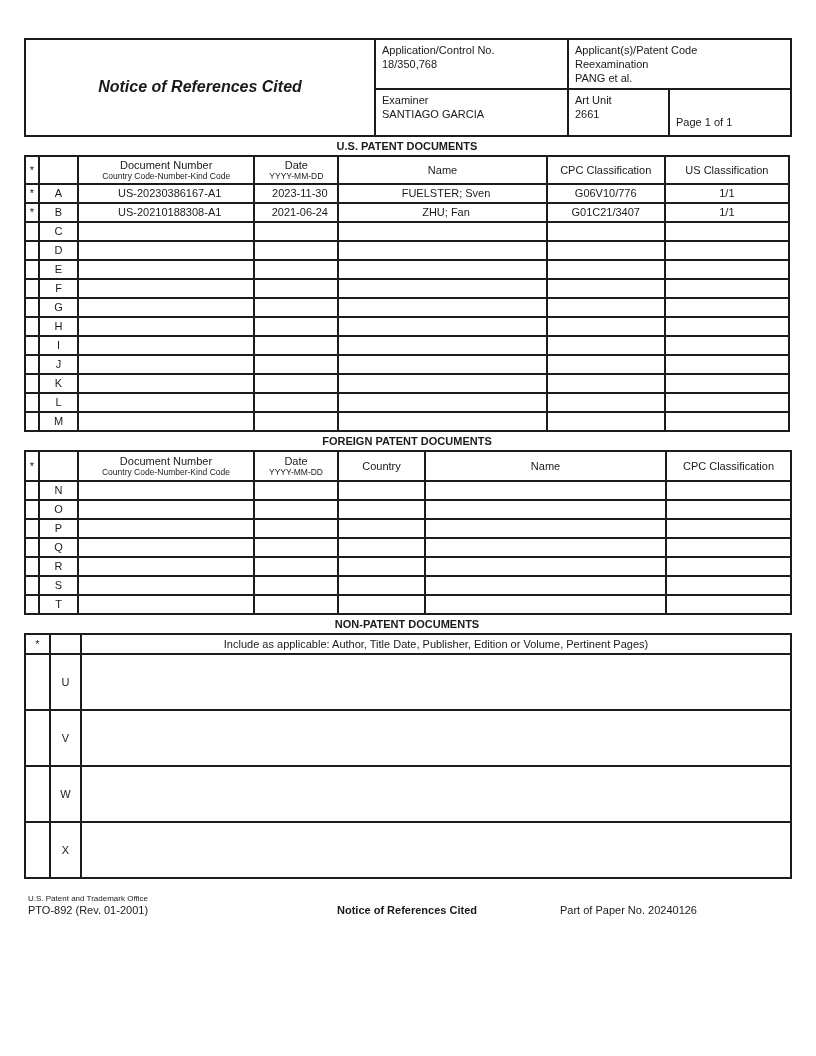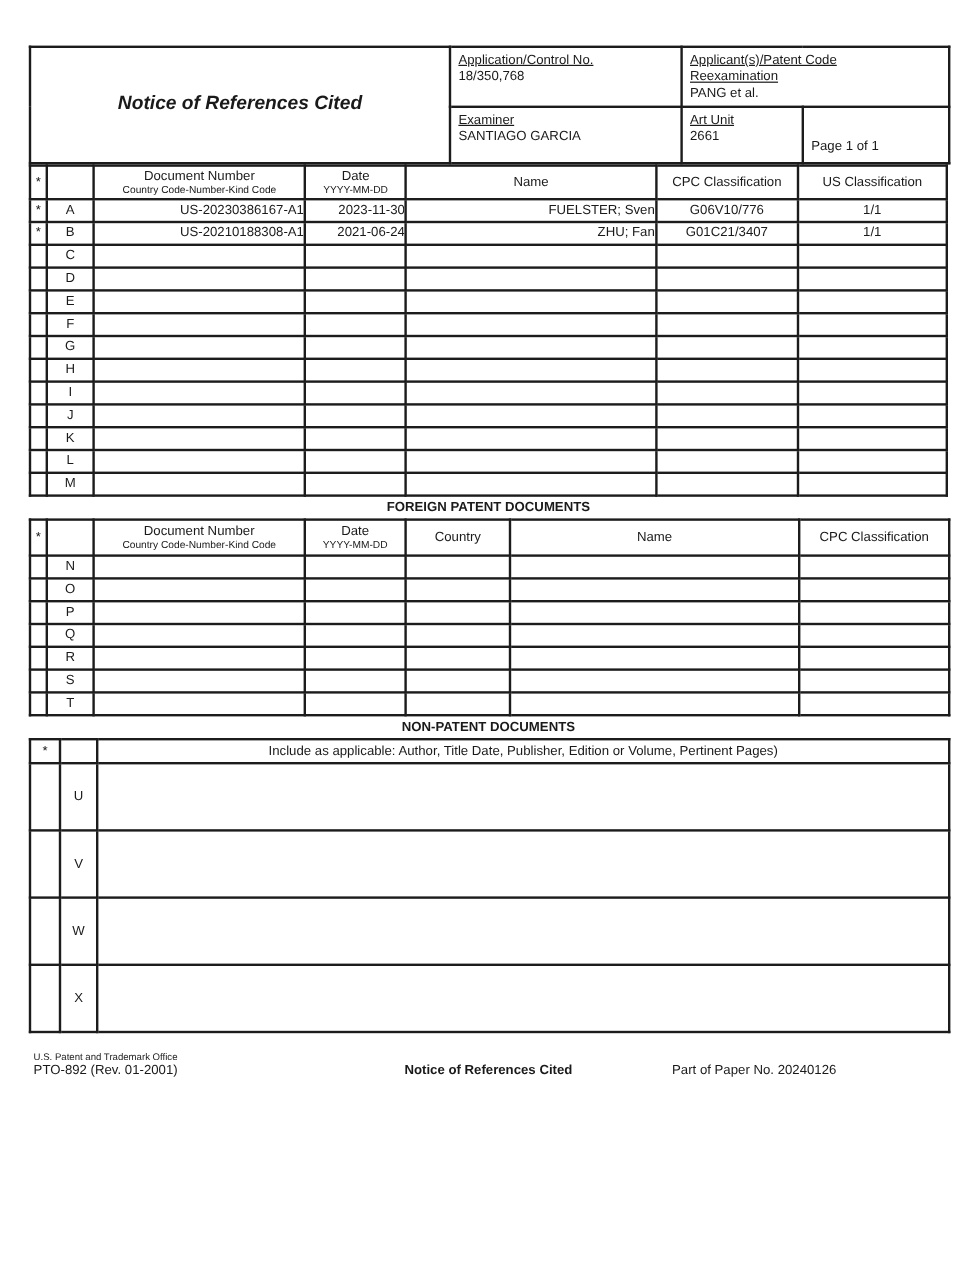--- a/index.html
+++ b/index.html
@@ -11,40 +11,40 @@
   }
   .form { position: absolute; left: 24px; top: 38px; width: 766px; }
 
   table { border-collapse: collapse; table-layout: fixed; width: 766px; }
   td, th { border: 2px solid #1c1c1c; font-weight: normal; overflow: hidden; vertical-align: middle; }
 
   
   .hdr td { vertical-align: top; padding: 3px 6px; font-size: 11px; line-height: 14px; }
   .hdr .title-cell { vertical-align: middle; text-align: center; }
   .hdr .title-cell .big { font-size: 16px; font-weight: bold; font-style: italic; }
-  .hdr .lbl { display: block; text-decoration: underline; }
+  .hdr .lbl { display: block; }
   .hdr .val { display: block; }
   .hdr .wrap-lbl { max-width: 170px; }
   .hdr .page-cell { vertical-align: bottom; padding-bottom: 6px; }
   .row-top td { height: 44px; }
   .row-bot td { height: 47px; }
 
   
   .section-title {
     text-align: center; font-size: 11px; font-weight: bold;
     padding: 3px 0 2px 0; line-height: 13px;
   }
 
   
   .ref th { font-size: 11px; line-height: 12px; text-align: center; padding: 2px 2px; }
   .ref th .h-sub { font-size: 8.5px; font-weight: normal; line-height: 10px; }
   .ref td { font-size: 11px; height: 19px; line-height: 13px; }
   .ref .c-star   { text-align: center; }
   .ref .c-letter { text-align: center; }
-  .ref .c-left   { text-align: right; padding-left: 7px; }
+  .ref .c-left   { text-align: center; padding-left: 7px; }
   .ref .c-center { text-align: center; }
   .us-hdr th { height: 26px; }
   .fr-hdr th { height: 30px; }
 
   
   .npl th { font-size: 11px; height: 20px; text-align: center; padding: 2px; }
   .npl td { font-size: 11px; }
   .npl .npl-row td { height: 56px; }
   .npl .c-letter { text-align: center; }
 
@@ -93,20 +93,21 @@
       </td>
       <td>
         <span class="lbl">Art Unit</span>
         <span class="val">2661</span>
       </td>
       <td class="page-cell">Page 1 of 1</td>
     </tr>
   </tbody>
     </table>
 
+  <div class="section-title">U.S. PATENT DOCUMENTS</div>
 
   <table class="ref">
     <colgroup>
         <col style="width:14px">
         <col style="width:39px">
         <col style="width:176px">
         <col style="width:84px">
         <col style="width:208px">
         <col style="width:118px">
         <col style="width:124px">

